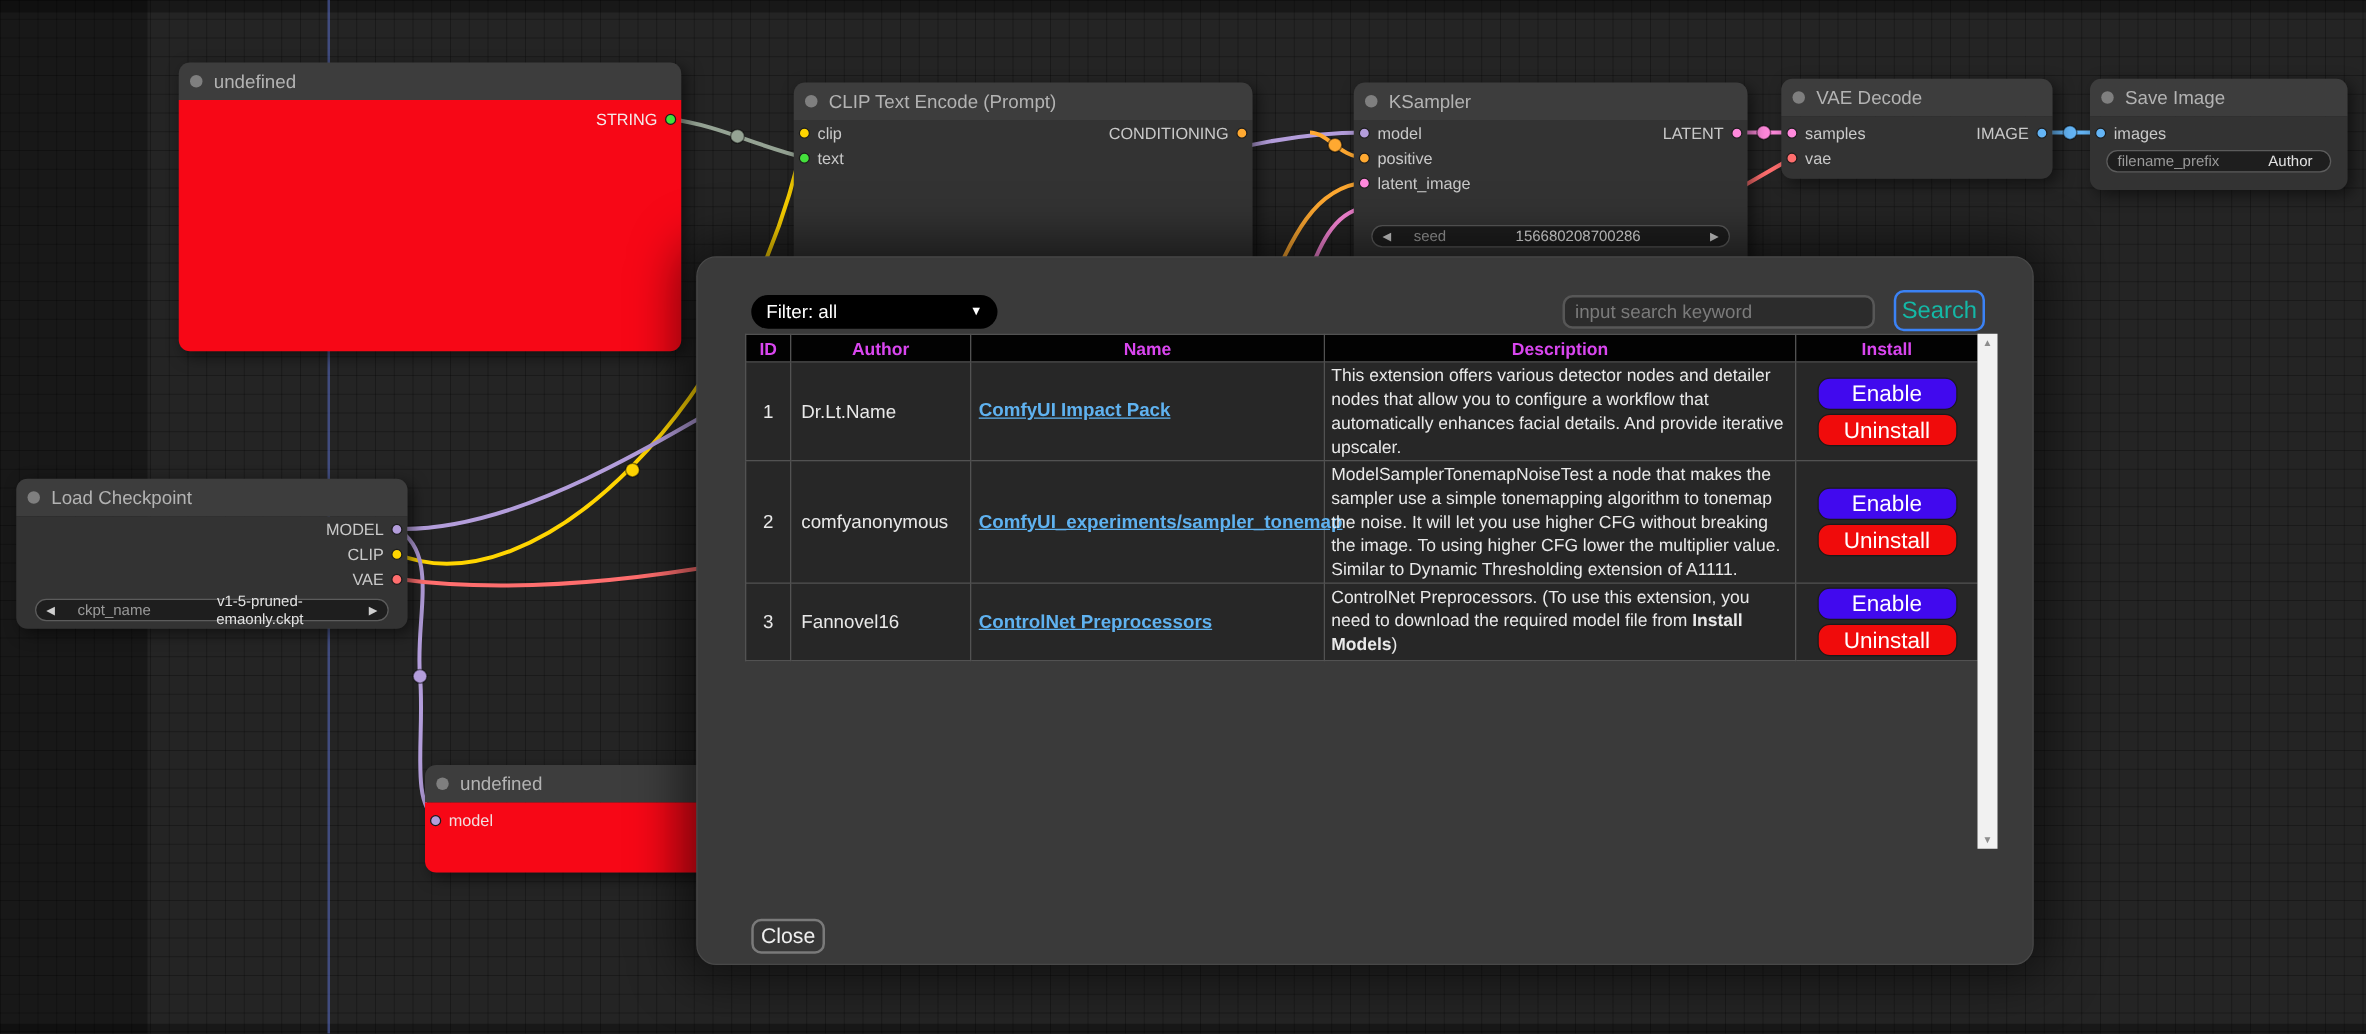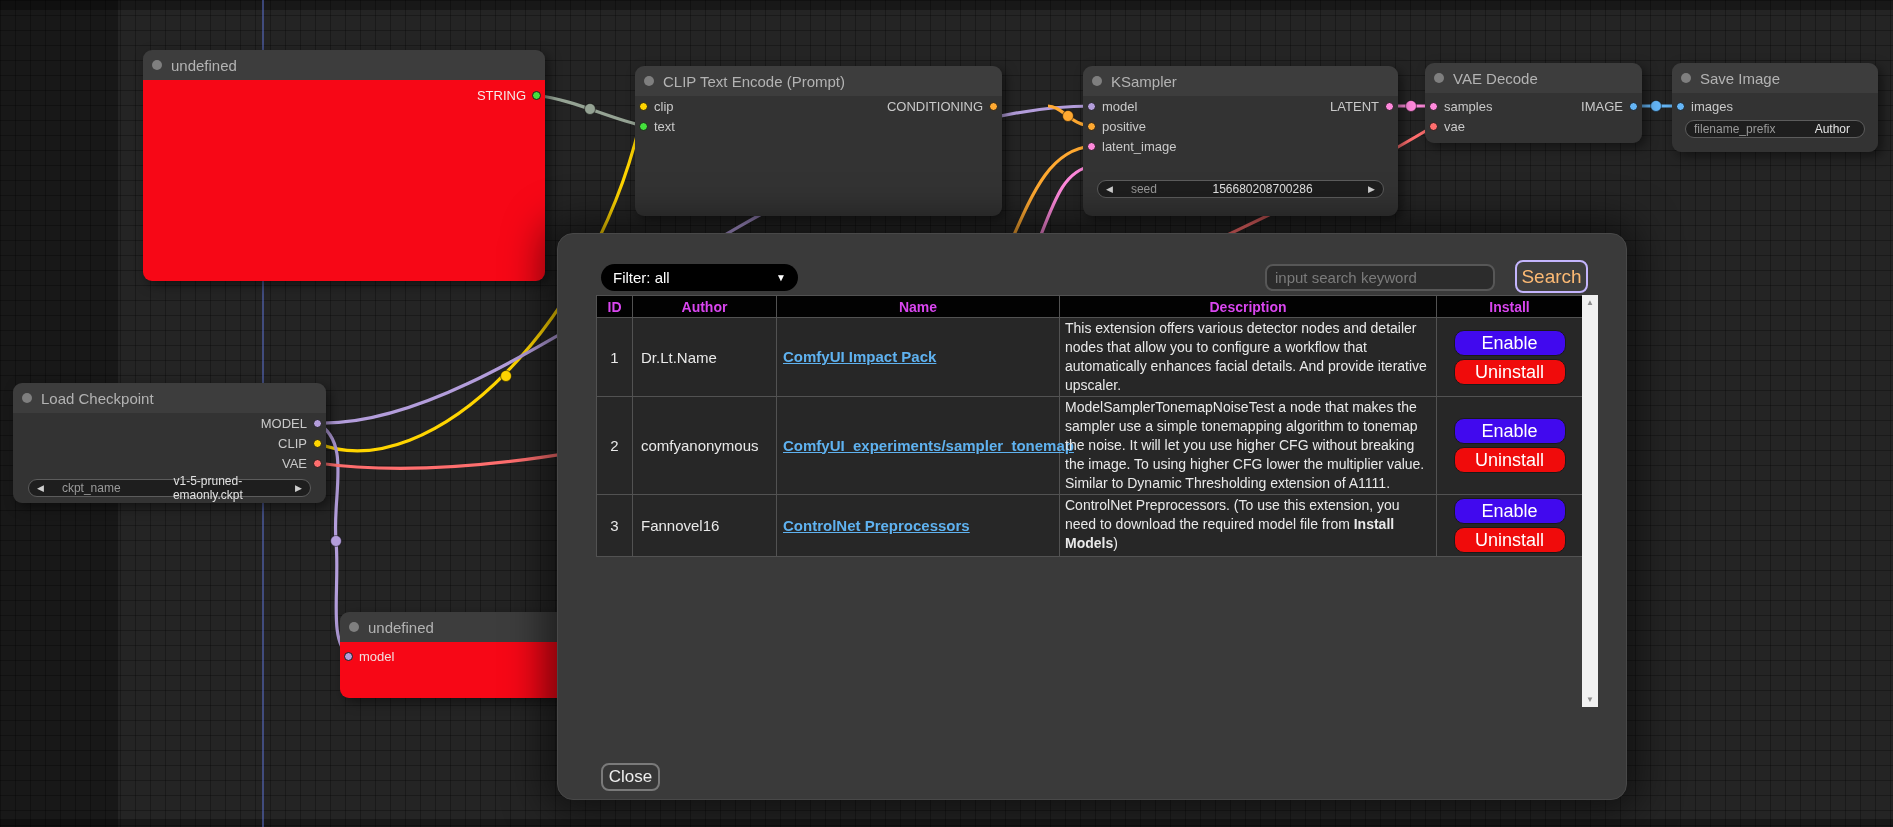--- a/index.html
+++ b/index.html
@@ -44,32 +44,32 @@
   .widget { position:absolute; height:18px; background:#1e1e1e; border:1px solid #5c5c5c;
     border-radius:10px; display:flex; align-items:center; padding:0 8px; gap:18px;
     font-size:12px; color:#9a9a9a; }
   .widget .warrow { font-size:9px; color:#cfcfcf; }
   .widget .wvalue { flex:1; text-align:center; color:#e2e2e2; }
   .widget.noarrow .wvalue { text-align:right; padding-right:6px; }
 
   
   .dialog { position:absolute; left:557px; top:205px; width:1070px; height:567px; z-index:10;
     background:#3a3a3a; border:1px solid #484848; border-radius:16px;
-    box-shadow:0 0 40px 12px rgba(0,0,0,0.55);margin-top:28px; }
+    box-shadow:0 0 40px 12px rgba(0,0,0,0.55); }
   .filter-select { position:absolute; left:43px; top:30px; width:197px; height:27px;
     background:#000; border-radius:14px; color:#fff; font-size:15px;
     display:flex; align-items:center; justify-content:space-between; padding:0 12px; }
   .filter-select .chev { font-size:10px; color:#fff; }
-  .search-input { position:absolute; left:707px; top:30px; width:230px; height:27px;
+  .search-input { position:absolute; left:692px; top:30px; width:250px; height:27px;
     background:#2c2c2c; border:2px solid #575757; border-radius:8px;
     color:#ddd; font-size:15px; padding:0 8px; outline:none; }
   .search-input::placeholder { color:#7b7b7b; }
   .search-btn { position:absolute; left:957px; top:26px; width:73px; height:33px;
-    background:#3f3f3f; border:2px solid #c4b5fd; border-radius:8px;
-    color:#fdba74; font-size:19px; cursor:pointer; }
+    background:#3f3f3f; border:2px solid #3b82f6; border-radius:8px;
+    color:#14b8a6; font-size:19px; cursor:pointer; }
   .close-btn { position:absolute; left:43px; top:529px; width:59px; height:28px;
     background:#373737; border:2px solid #7a7a7a; border-radius:8px;
     color:#eee; font-size:17px; cursor:pointer; }
 
   .table-wrap { position:absolute; left:38px; top:61px; width:1004px; height:412px; }
   table { border-collapse:collapse; table-layout:fixed; width:986px; }
   th { background:#020202; color:#d946ef; font-size:14px; font-weight:bold; height:22px;
     border:1px solid #525252; }
   td { background:#272727; border:1px solid #525252; color:#e9e9e9; vertical-align:middle; }
   tr.r1 { height:78px; } tr.r2 { height:94px; } tr.r3 { height:60px; }

